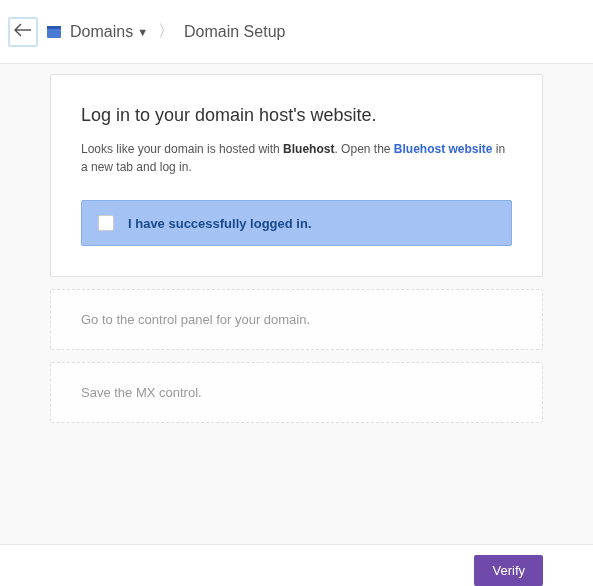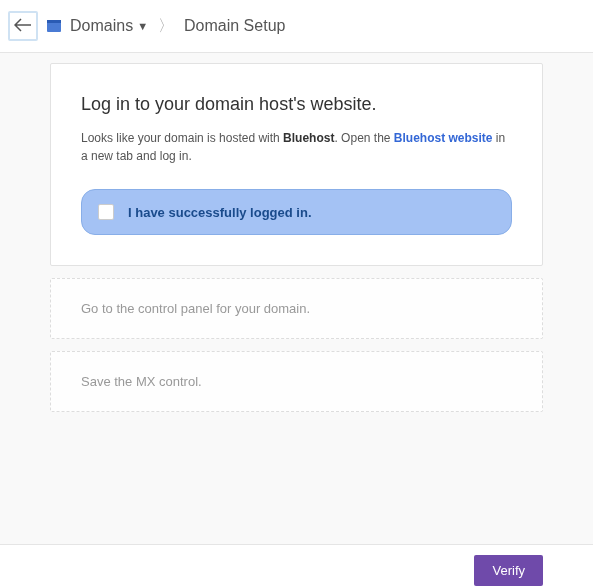--- a/index.html
+++ b/index.html
@@ -7,21 +7,21 @@
       font-family: Arial, "Helvetica Neue", sans-serif;
       background: #f9f9f9;
       width: 593px;
       height: 586px;
       overflow: hidden;
       color: #333;
     }
     .topbar {
       display: flex;
       align-items: center;
-      height: 53px;
+      height: 64px;
       padding: 16px 8px;
       background: #fff;
       border-bottom: 1px solid #e5e5e5;
     }
     .back-btn {
       width: 30px;
       height: 30px;
       border: 2px solid #cfe2f3;
       border-radius: 2px;
       display: flex;
@@ -87,21 +87,21 @@
       color: #3367d6;
       font-weight: 700;
     }
     .bold {
       font-weight: 700;
       color: #333;
     }
     .checkbox-row {
       background: #a4c2f4;
       border: 1px solid #88aee8;
-      border-radius: 14px;
+      border-radius: 2px;
       padding: 14px 16px;
       display: flex;
       align-items: center;
     }
     .checkbox {
       width: 16px;
       height: 16px;
       background: #fff;
       border: 1px solid #ccc;
       border-radius: 2px;

